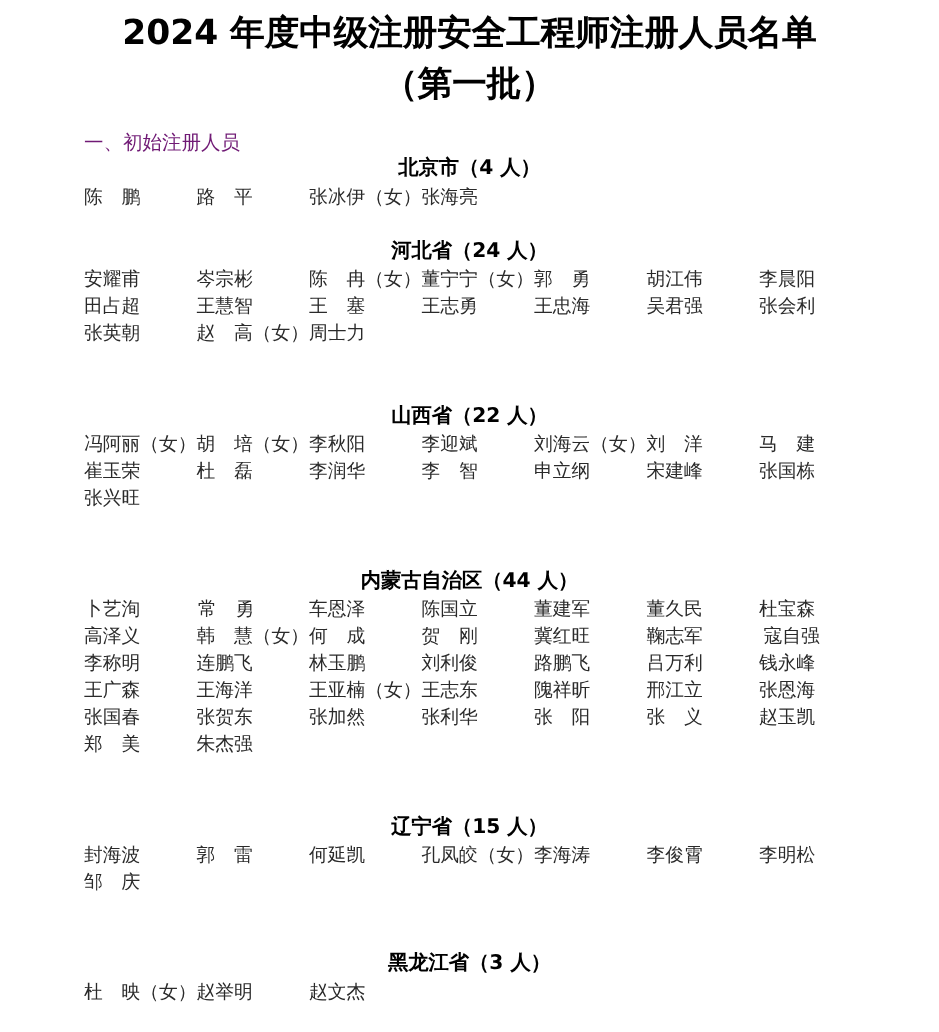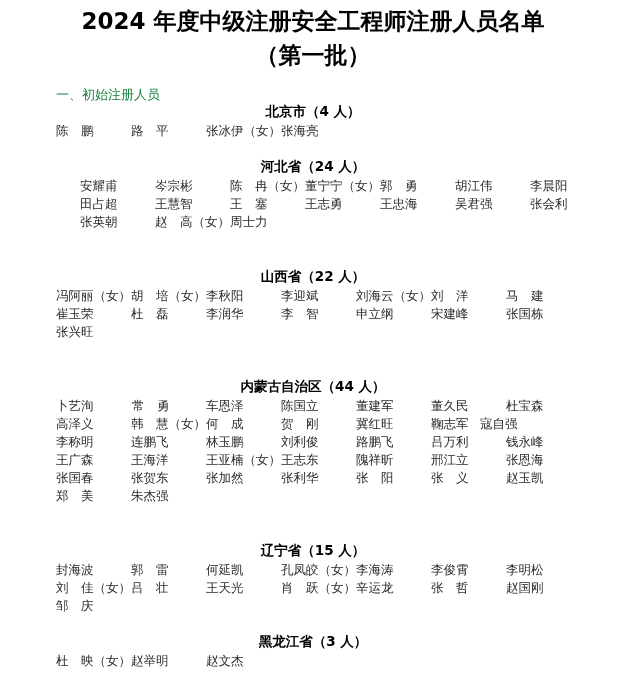--- a/index.html
+++ b/index.html
@@ -9,21 +9,21 @@
     color: #222;
   }
   .title {
     position: absolute; left: 0; width: 626px; text-align: center;
     font-family: "DejaVu Sans", "Liberation Sans", sans-serif;
     font-weight: bold; font-size: 23px; color: #000; letter-spacing: 0px;
   }
   .t1 { top: 6px; }
   .t2 { top: 40px; }
   .section {
-    position: absolute; left: 56px; top: 86px; font-size: 13px; color: #15803d;
+    position: absolute; left: 56px; top: 86px; font-size: 13px; color: #701a75;
     font-family: "DejaVu Sans", "Liberation Sans", sans-serif;
   }
   .region {
     position: absolute; left: 0; width: 626px; text-align: center;
     font-weight: bold; font-size: 13.5px; color: #000;
     font-family: "DejaVu Sans", "Liberation Sans", sans-serif;
   }
   .grid { position: absolute; left: 56px; width: 540px; }
   .row { height: 18px; position: relative; }
   .cell {
@@ -42,21 +42,21 @@
     <div class="region" style="top: 103px;">北京市（4 人）</div>
     <div class="grid" style="top: 122px;">
       <div class="row">
         <span class="cell" style="left: 0px;">陈　鹏</span>
         <span class="cell" style="left: 75px;">路　平</span>
         <span class="cell" style="left: 150px;">张冰伊（女）</span>
         <span class="cell" style="left: 225px;">张海亮</span>
       </div>
     </div>
     <div class="region" style="top: 158px;">河北省（24 人）</div>
-    <div class="grid" style="top: 177px; margin-left: 24px;">
+    <div class="grid" style="top: 177px;">
       <div class="row">
         <span class="cell" style="left: 0px;">安耀甫</span>
         <span class="cell" style="left: 75px;">岑宗彬</span>
         <span class="cell" style="left: 150px;">陈　冉（女）</span>
         <span class="cell" style="left: 225px;">董宁宁（女）</span>
         <span class="cell" style="left: 300px;">郭　勇</span>
         <span class="cell" style="left: 375px;">胡江伟</span>
         <span class="cell" style="left: 450px;">李晨阳</span>
       </div>
       <div class="row">
@@ -109,21 +109,21 @@
         <span class="cell" style="left: 375px;">董久民</span>
         <span class="cell" style="left: 450px;">杜宝森</span>
       </div>
       <div class="row">
         <span class="cell" style="left: 0px;">高泽义</span>
         <span class="cell" style="left: 75px;">韩　慧（女）</span>
         <span class="cell" style="left: 150px;">何　成</span>
         <span class="cell" style="left: 225px;">贺　刚</span>
         <span class="cell" style="left: 300px;">冀红旺</span>
         <span class="cell" style="left: 375px;">鞠志军</span>
-        <span class="cell" style="left: 424px;">寇自强</span>
+        <span class="cell" style="left: 453px;">寇自强</span>
       </div>
       <div class="row">
         <span class="cell" style="left: 0px;">李称明</span>
         <span class="cell" style="left: 75px;">连鹏飞</span>
         <span class="cell" style="left: 150px;">林玉鹏</span>
         <span class="cell" style="left: 225px;">刘利俊</span>
         <span class="cell" style="left: 300px;">路鹏飞</span>
         <span class="cell" style="left: 375px;">吕万利</span>
         <span class="cell" style="left: 450px;">钱永峰</span>
       </div>
@@ -155,29 +155,20 @@
       <div class="row">
         <span class="cell" style="left: 0px;">封海波</span>
         <span class="cell" style="left: 75px;">郭　雷</span>
         <span class="cell" style="left: 150px;">何延凯</span>
         <span class="cell" style="left: 225px;">孔凤皎（女）</span>
         <span class="cell" style="left: 300px;">李海涛</span>
         <span class="cell" style="left: 375px;">李俊霄</span>
         <span class="cell" style="left: 450px;">李明松</span>
       </div>
       <div class="row">
-        <span class="cell" style="left: 0px;">刘　佳（女）</span>
-        <span class="cell" style="left: 75px;">吕　壮</span>
-        <span class="cell" style="left: 150px;">王天光</span>
-        <span class="cell" style="left: 225px;">肖　跃（女）</span>
-        <span class="cell" style="left: 300px;">辛运龙</span>
-        <span class="cell" style="left: 375px;">张　哲</span>
-        <span class="cell" style="left: 450px;">赵国刚</span>
-      </div>
-      <div class="row">
         <span class="cell" style="left: 0px;">邹　庆</span>
       </div>
     </div>
     <div class="region" style="top: 633px;">黑龙江省（3 人）</div>
     <div class="grid" style="top: 652px;">
       <div class="row">
         <span class="cell" style="left: 0px;">杜　映（女）</span>
         <span class="cell" style="left: 75px;">赵举明</span>
         <span class="cell" style="left: 150px;">赵文杰</span>
       </div>

